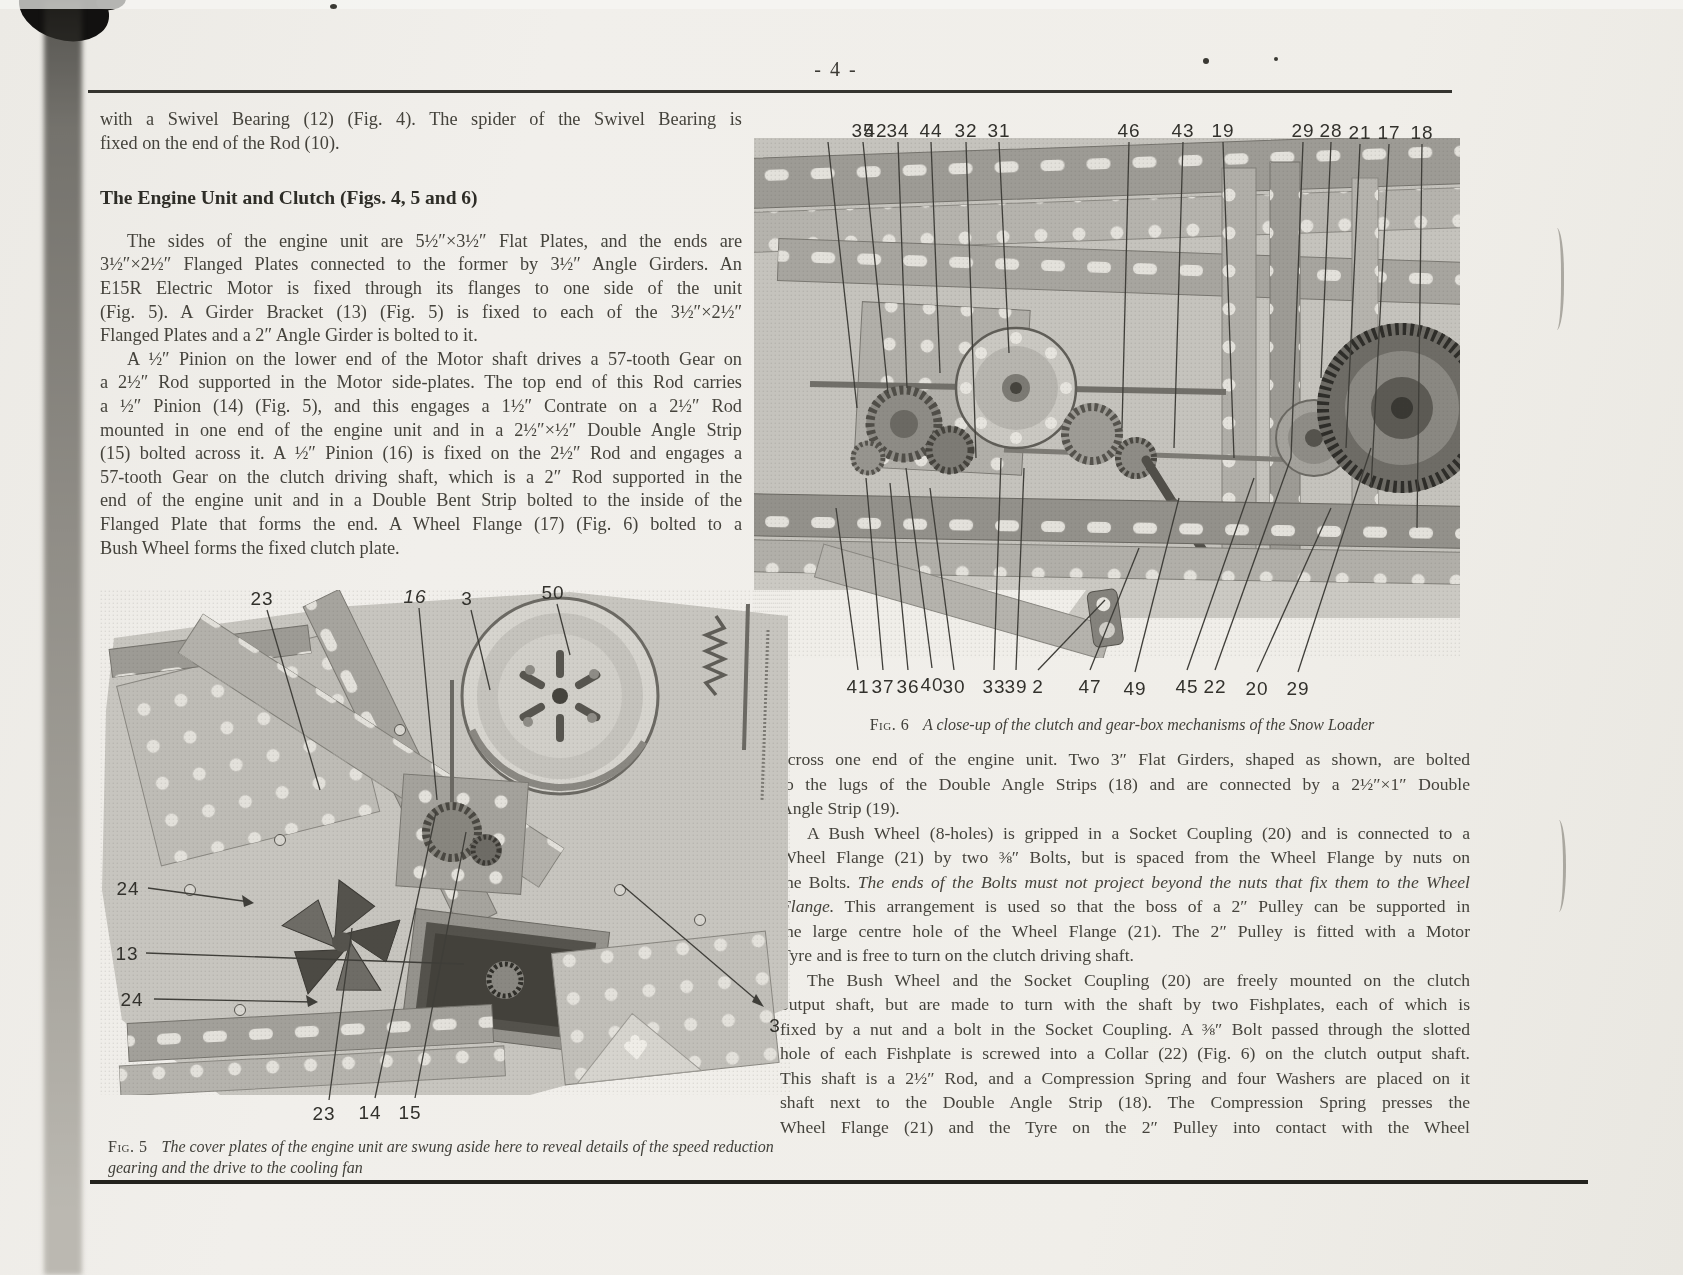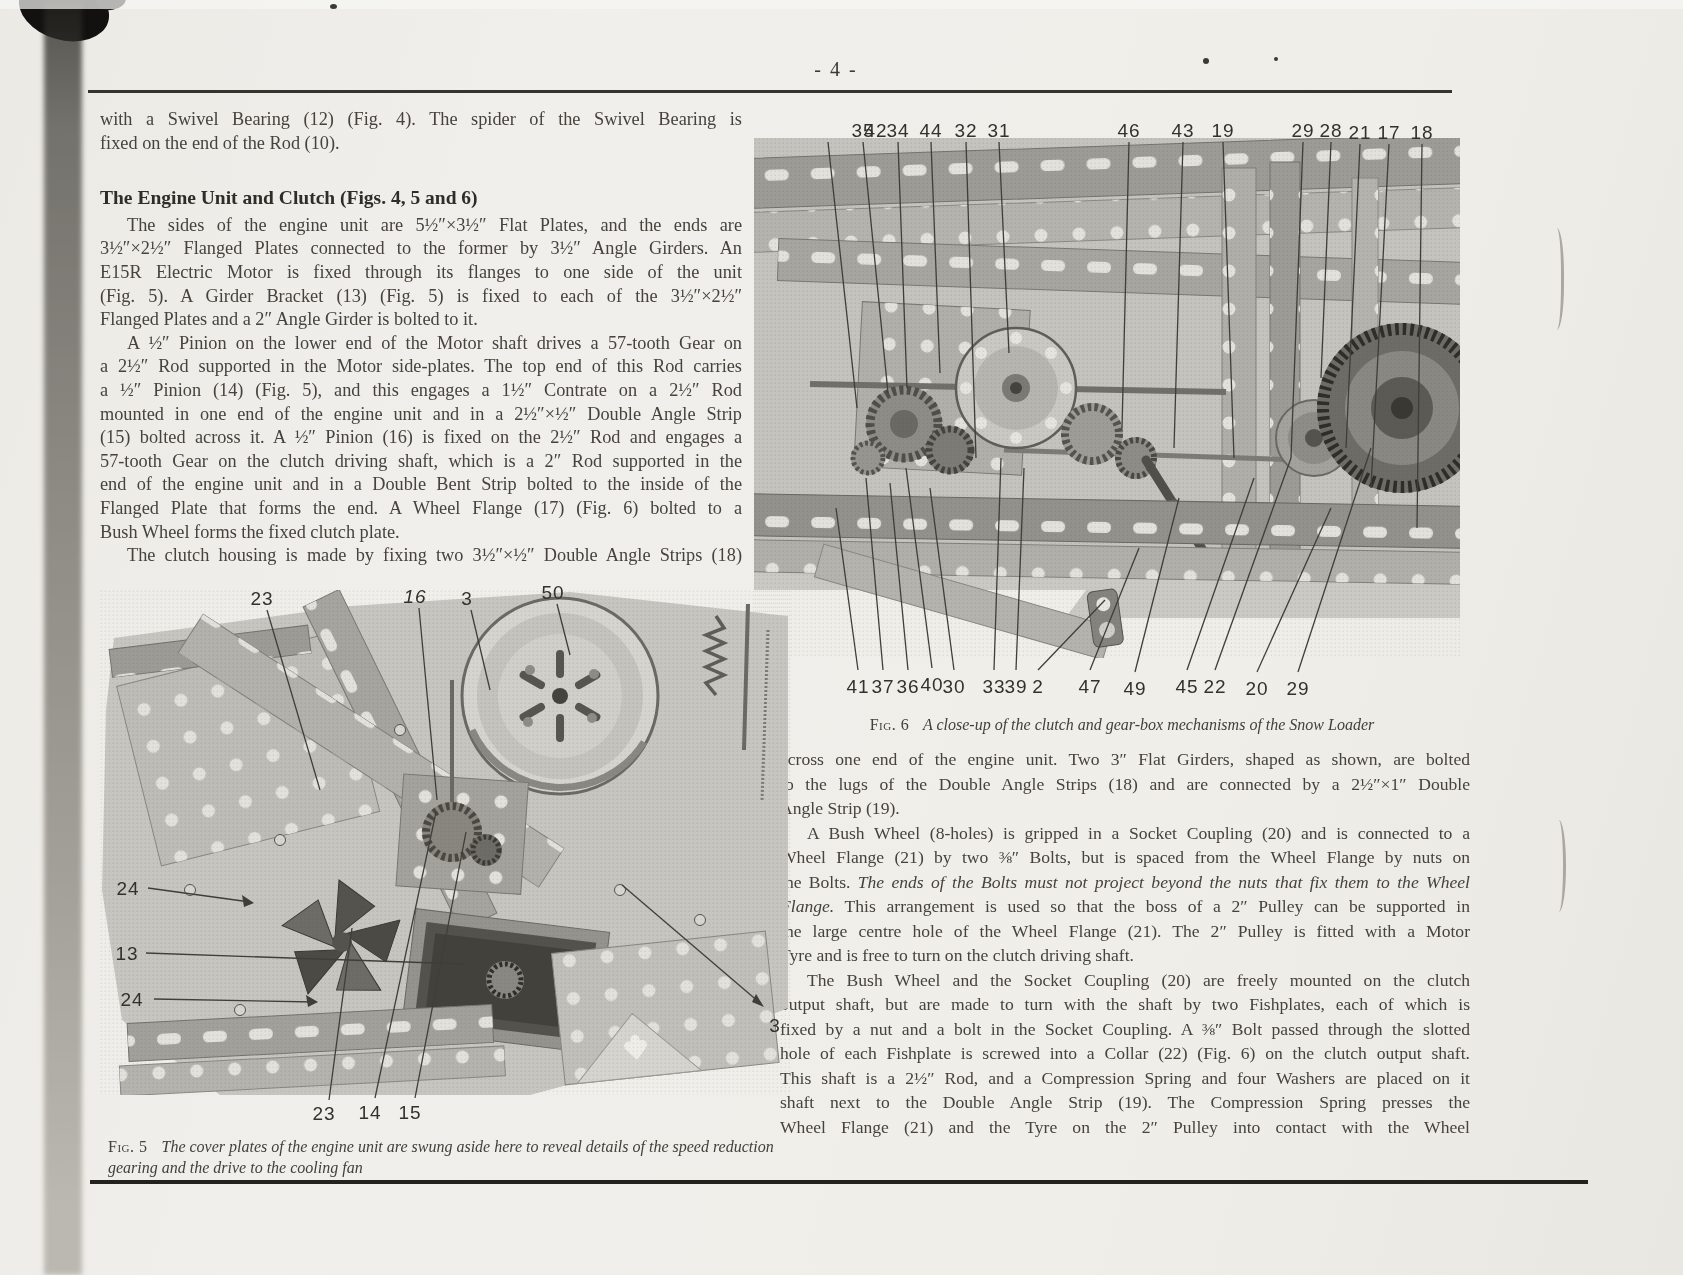--- a/index.html
+++ b/index.html
@@ -22,21 +22,21 @@
   
   .rule-top{position:absolute;left:88px;top:90px;width:1364px;height:3px;background:#35342f}
   .rule-bottom{position:absolute;left:90px;top:1180px;width:1498px;height:4px;background:#23221d}
   
   .page-num{position:absolute;left:756px;top:58px;width:160px;text-align:center;
        font-size:20px;letter-spacing:2px;color:#3c3a34}
   
   .textcol{position:absolute;color:#45433c}
   .left-col{left:100px;top:108px;width:642px;font-size:18.3px;line-height:23.6px}
   .right-col{left:780px;top:747px;width:690px;font-size:17.6px;line-height:24.5px}
-  .heading{margin-top:31px;margin-bottom:4px;font-size:19.5px;font-weight:bold;color:#2e2d27}
+  .heading{margin-top:31px;margin-bottom:20px;font-size:19.5px;font-weight:bold;color:#2e2d27}
   .para{margin:0}
   .para .line{text-align:justify;text-align-last:justify}
   .para .line.last{text-align-last:left}
   .para .line.indent{padding-left:27px}
   
   .figure{position:absolute}
   .fig5-box{left:92px;top:550px;width:710px;height:590px}
   .fig6-box{left:752px;top:108px;width:712px;height:640px}
   .photo{position:absolute}
   .leader{position:absolute;left:0;top:0;pointer-events:none}
@@ -84,23 +84,20 @@
       <div class="line indent"><span>A ½″ Pinion on the lower end of the Motor shaft drives a 57-tooth Gear on</span></div>
       <div class="line"><span>a 2½″ Rod supported in the Motor side-plates. The top end of this Rod carries</span></div>
       <div class="line"><span>a ½″ Pinion (14) (Fig. 5), and this engages a 1½″ Contrate on a 2½″ Rod</span></div>
       <div class="line"><span>mounted in one end of the engine unit and in a 2½″×½″ Double Angle Strip</span></div>
       <div class="line"><span>(15) bolted across it. A ½″ Pinion (16) is fixed on the 2½″ Rod and engages a</span></div>
       <div class="line"><span>57-tooth Gear on the clutch driving shaft, which is a 2″ Rod supported in the</span></div>
       <div class="line"><span>end of the engine unit and in a Double Bent Strip bolted to the inside of the</span></div>
       <div class="line"><span>Flanged Plate that forms the end. A Wheel Flange (17) (Fig. 6) bolted to a</span></div>
       <div class="line last"><span>Bush Wheel forms the fixed clutch plate.</span></div>
     </div>
-  <div class="para">
-      <div class="line indent"><span>The clutch housing is made by fixing two 3½″×½″ Double Angle Strips (18)</span></div>
-    </div>
 </div>
 
 <div class="textcol right-col">
   <div class="para">
       <div class="line"><span>across one end of the engine unit. Two 3″ Flat Girders, shaped as shown, are bolted</span></div>
       <div class="line"><span>to the lugs of the Double Angle Strips (18) and are connected by a 2½″×1″ Double</span></div>
       <div class="line last"><span>Angle Strip (19).</span></div>
     </div>
   <div class="para">
       <div class="line indent"><span>A Bush Wheel (8-holes) is gripped in a Socket Coupling (20) and is connected to a</span></div>
@@ -109,21 +106,21 @@
       <div class="line"><i>Flange.</i><span> This arrangement is used so that the boss of a 2″ Pulley can be supported in</span></div>
       <div class="line"><span>the large centre hole of the Wheel Flange (21). The 2″ Pulley is fitted with a Motor</span></div>
       <div class="line last"><span>Tyre and is free to turn on the clutch driving shaft.</span></div>
     </div>
   <div class="para">
       <div class="line indent"><span>The Bush Wheel and the Socket Coupling (20) are freely mounted on the clutch</span></div>
       <div class="line"><span>output shaft, but are made to turn with the shaft by two Fishplates, each of which is</span></div>
       <div class="line"><span>fixed by a nut and a bolt in the Socket Coupling. A ⅜″ Bolt passed through the slotted</span></div>
       <div class="line"><span>hole of each Fishplate is screwed into a Collar (22) (Fig. 6) on the clutch output shaft.</span></div>
       <div class="line"><span>This shaft is a 2½″ Rod, and a Compression Spring and four Washers are placed on it</span></div>
-      <div class="line"><span>shaft next to the Double Angle Strip (19). The Compression Spring presses the</span></div>
+      <div class="line"><span>shaft next to the Double Angle Strip (18). The Compression Spring presses the</span></div>
       <div class="line"><span>Wheel Flange (21) and the Tyre on the 2″ Pulley into contact with the Wheel</span></div>
     </div>
 </div>
 
 <div class="figure fig6-box">
   <div class="photo" style="left:2px;top:30px">
     <svg width="706" height="520" viewBox="0 0 706 520">
       <defs>
         <pattern id="slot6" width="46" height="52" patternUnits="userSpaceOnUse">
             <rect x="11" y="20" width="24" height="11" rx="5.5" fill="#e3e1db"></rect>

